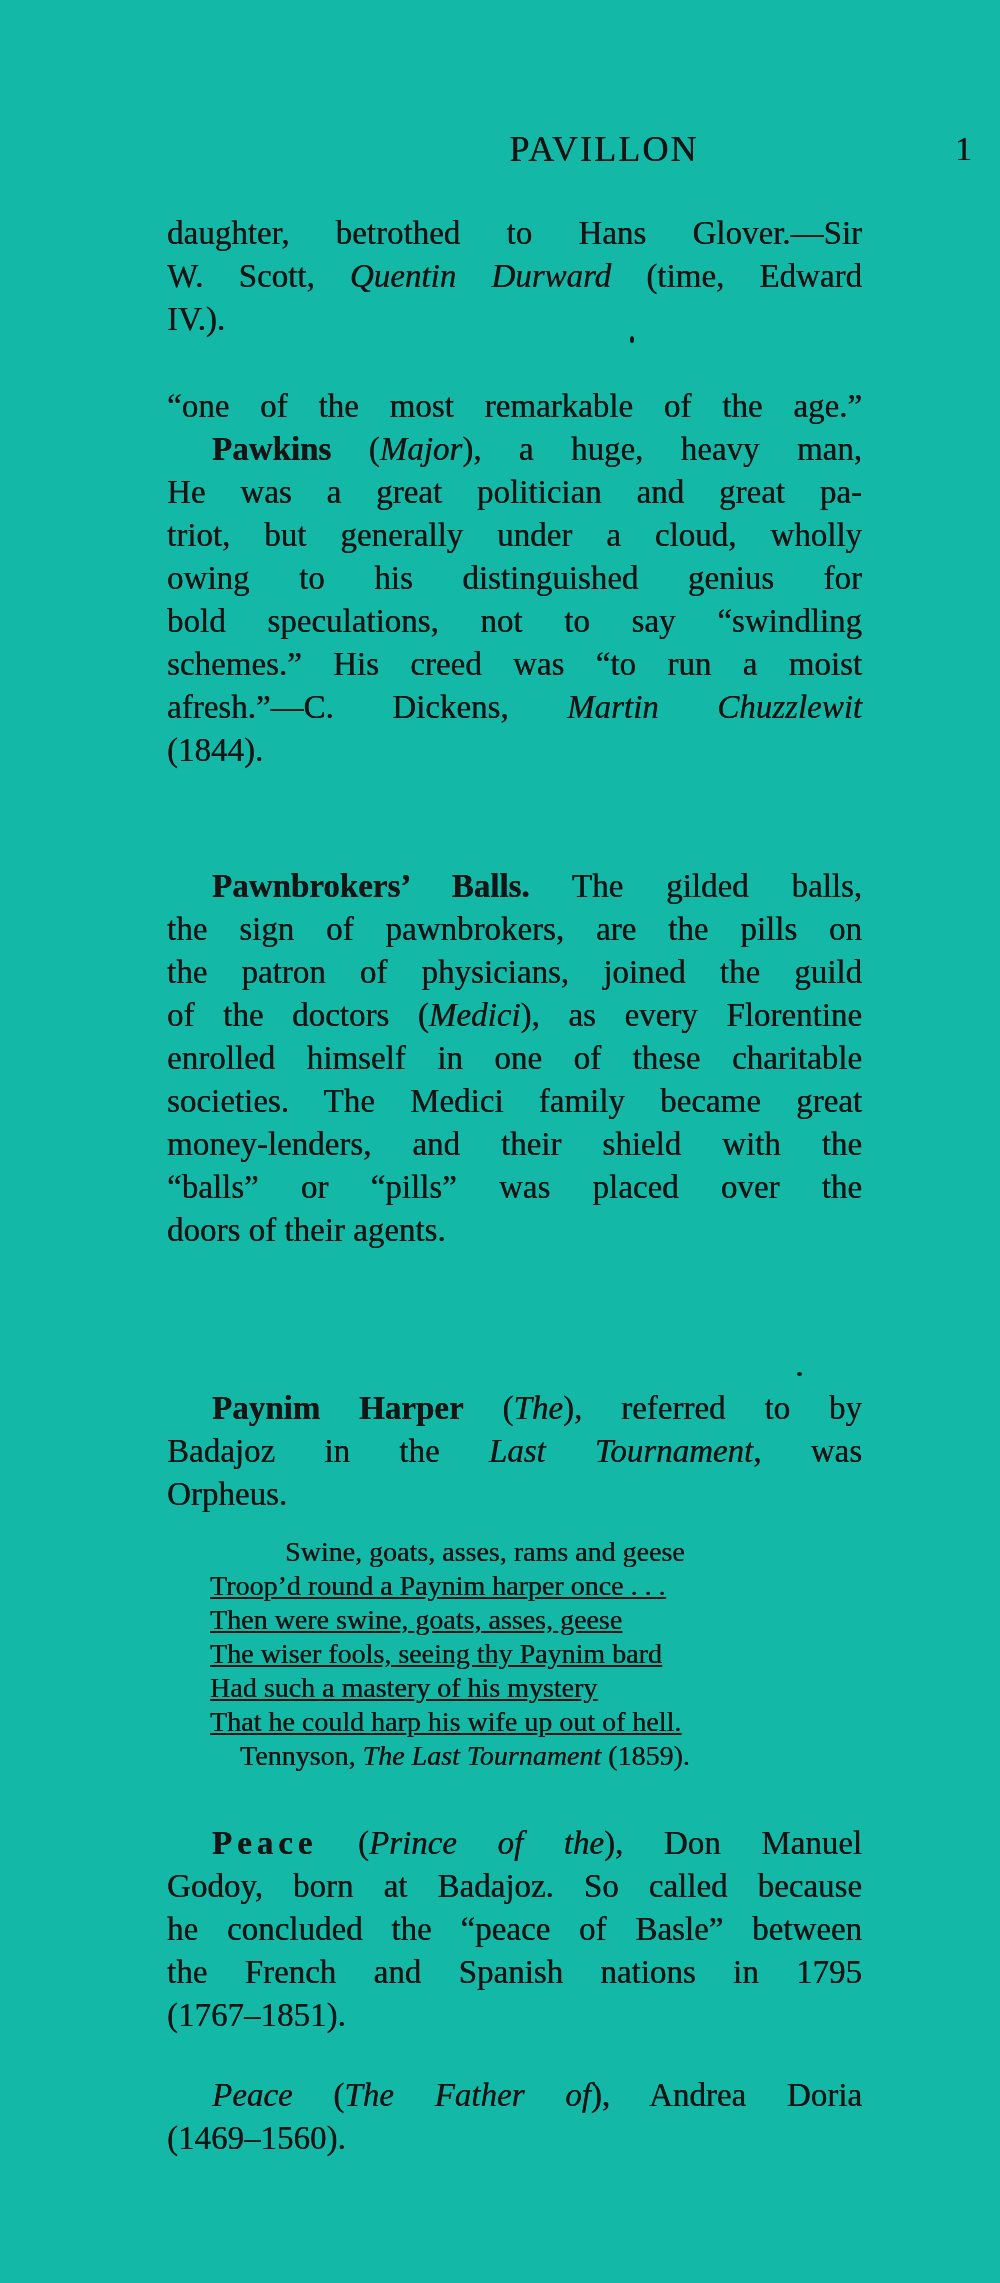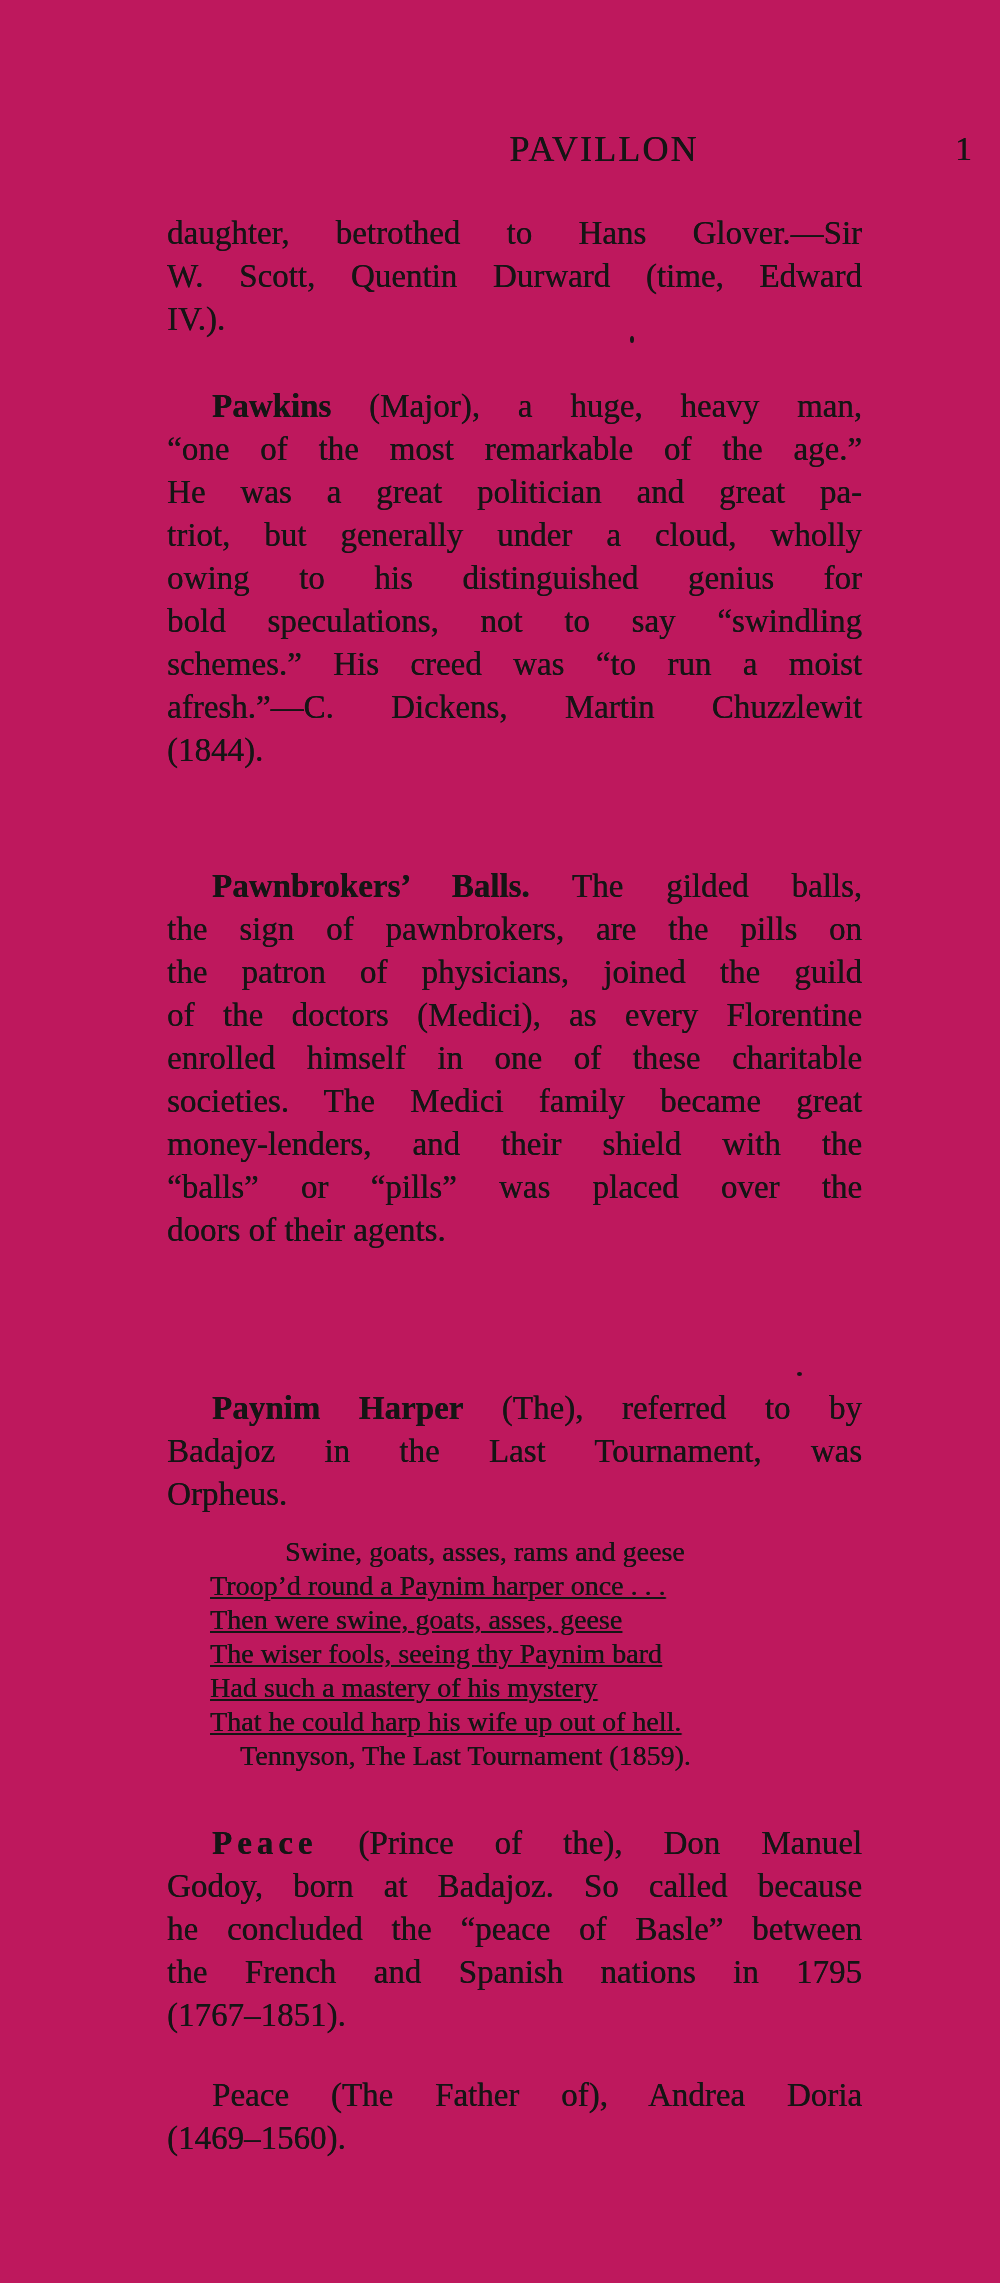--- a/index.html
+++ b/index.html
@@ -1,20 +1,20 @@
 <!DOCTYPE html>
 <html><head>
 <meta charset="utf-8">
 <style>
   html,body{margin:0;padding:0;background:#e8e8e8;}
   .page{
     position:relative;
     width:1000px;
     height:2283px;
-    background:#be185d;
+    background:#14b8a6;
     overflow:hidden;
     font-family:"Liberation Serif", serif;
     color:#151515;
     text-shadow:0.35px 0 0 currentColor;
   }
   .running-head{
     position:absolute;
     top:128px;
     left:604px;
     transform:translateX(-50%);
@@ -39,21 +39,21 @@
     text-align:justify;
     text-align-last:justify;
   }
   .line.last{
     text-align-last:left;
   }
   .line.indent{
     text-indent:45px;
   }
   .bd{font-weight:bold;}
-  .it{}
+  .it{font-style:italic;}
   .sp{letter-spacing:0.15em;}
   .verse{
     position:absolute;
     left:167px;
     width:695px;
     font-size:28px;
     line-height:34px;
   }
   .vline{text-align:left;}
   .v-first{padding-left:118px;}
@@ -73,22 +73,22 @@
   <div class="running-head">PAVILLON</div>
   <div class="page-num">1</div>
 
   <div class="block" style="top:212px;">
     <div class="line">daughter, betrothed to Hans Glover.—Sir</div>
     <div class="line"><span>W. Scott, </span><span class="it">Quentin Durward</span><span> (time, Edward</span></div>
     <div class="line last">IV.).</div>
   </div>
 
   <div class="block" style="top:385px;">
+    <div class="line">“one of the most remarkable of the age.”</div>
     <div class="line indent"><span class="bd">Pawkins</span><span> (</span><span class="it">Major</span><span>), a huge, heavy man,</span></div>
-    <div class="line">“one of the most remarkable of the age.”</div>
     <div class="line">He was a great politician and great pa-</div>
     <div class="line">triot, but generally under a cloud, wholly</div>
     <div class="line">owing to his distinguished genius for</div>
     <div class="line">bold speculations, not to say “swindling</div>
     <div class="line">schemes.” His creed was “to run a moist</div>
     <div class="line"><span>afresh.”—C. Dickens, </span><span class="it">Martin Chuzzlewit</span></div>
     <div class="line last">(1844).</div>
   </div>
 
   <div class="block" style="top:865px;">

